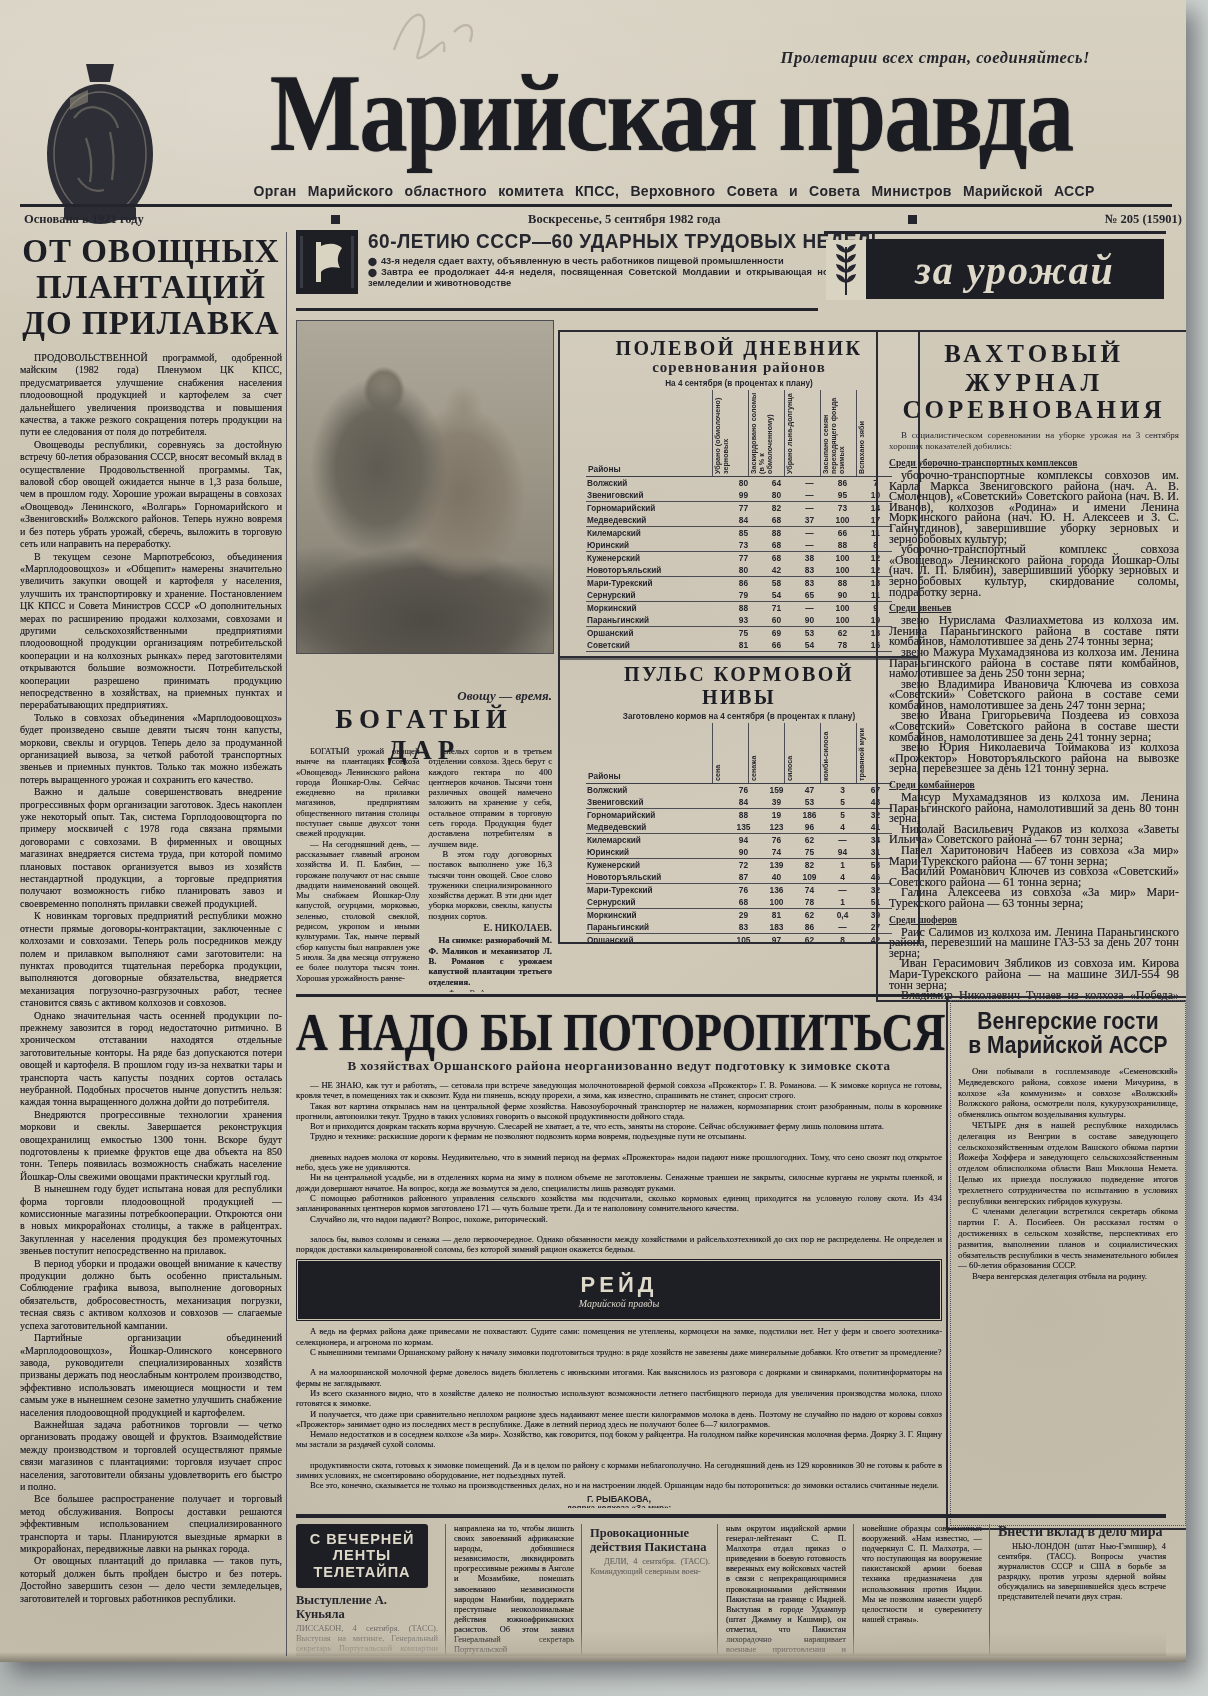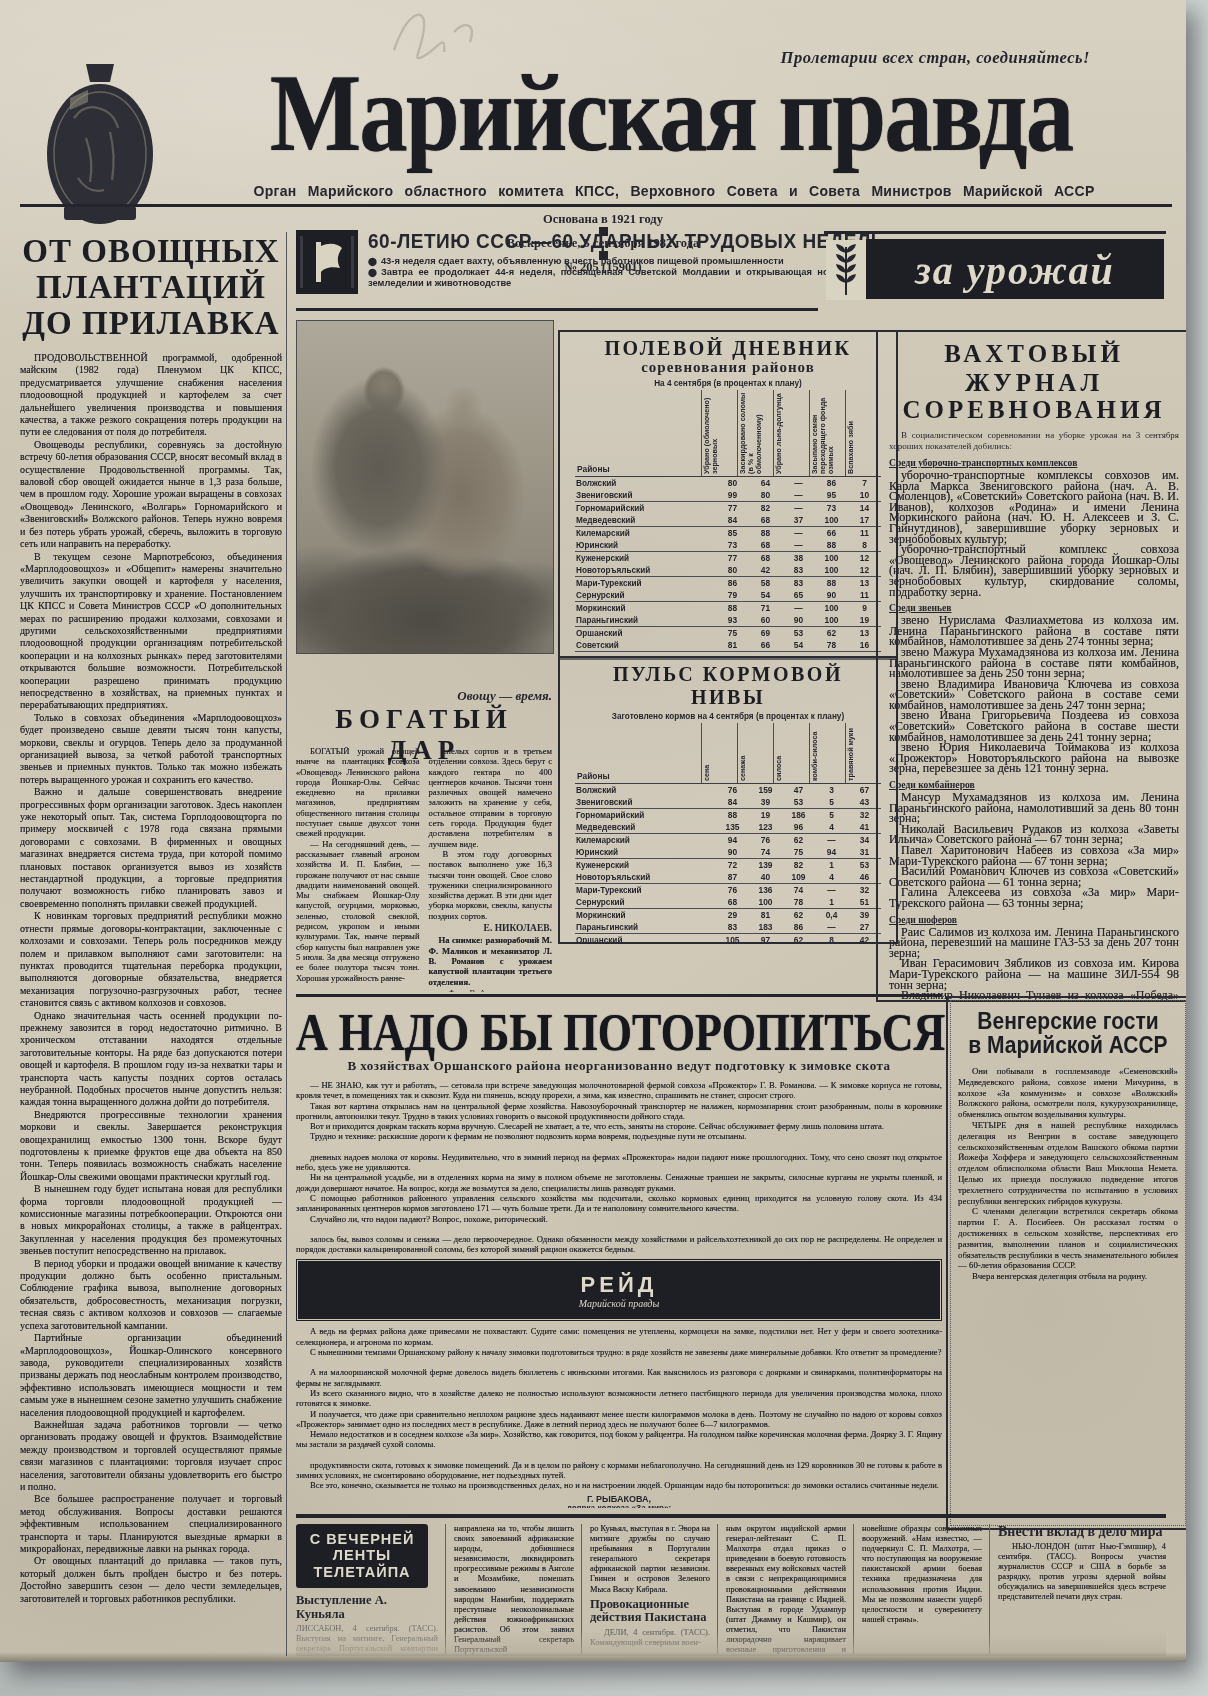--- a/index.html
+++ b/index.html
@@ -25,21 +25,21 @@
   #slogan{position:absolute;left:660px;top:48px;width:430px;text-align:right;
     font:italic bold 16.5px "Liberation Serif",serif;letter-spacing:.5px;color:#26262e;}
   #emblem{position:absolute;left:34px;top:58px;}
   #np-title{position:absolute;left:160px;top:50px;width:1022px;text-align:center;white-space:nowrap;
     font:bold 97px "Liberation Serif",serif;letter-spacing:-2px;color:#1c1c23;
     transform:scaleY(1.14);transform-origin:top center;text-shadow:0 0 1px rgba(25,25,35,.8);}
   #organ{position:absolute;left:168px;top:183px;width:1012px;text-align:center;
     font:bold 14px "Liberation Sans",sans-serif;word-spacing:7px;letter-spacing:.3px;}
   .hrule{position:absolute;background:#24242c;}
   #dateline{position:absolute;left:24px;top:212px;width:1158px;display:flex;align-items:center;
-    justify-content:space-between;font:bold 12.5px "Liberation Serif",serif;flex-direction:column;}
+    justify-content:space-between;font:bold 12.5px "Liberation Serif",serif;}
   .sq{width:9px;height:9px;background:#24242c;display:inline-block;}
   
   .body-txt p{margin:0;text-indent:14px;text-align:justify;
     text-shadow:0 0 .5px rgba(30,30,40,.65);}
   .vline{position:absolute;width:1px;background:#55555c;}
   
   #lead{position:absolute;left:20px;top:232px;width:262px;height:1420px;overflow:hidden;}
   #lead .lh{font:bold 33px "Liberation Serif",serif;line-height:36px;text-align:center;
     letter-spacing:1px;color:#1d1d24;transform:scaleY(1.05);}
   #lead .body-txt{margin-top:12px;font-size:10px;line-height:12.4px;}
@@ -71,21 +71,21 @@
   #kicker{position:absolute;left:380px;top:688px;width:172px;text-align:right;
     font:italic bold 13px "Liberation Serif",serif;}
   #bd-title{position:absolute;left:296px;top:704px;width:256px;text-align:center;
     font:bold 27px "Liberation Serif",serif;letter-spacing:6px;color:#1d1d24;}
   #bd-cols{position:absolute;left:296px;top:746px;width:256px;height:246px;display:flex;gap:9px;overflow:hidden;}
   #bd-cols .col{flex:1;font-size:8.6px;line-height:10.3px;}
   #bd-cols .sig{display:block;text-align:right;font-weight:bold;font-size:9.5px;margin:2px 0;}
   #bd-cols .cap{font-weight:bold;text-indent:10px;}
   #bd-cols .credit{display:block;text-align:center;font-size:8.6px;margin-top:1px;}
   
-  .tbox{position:absolute;background:rgba(215,209,196,.35);border:2px solid #2b2b33;padding:5px 15px;overflow:hidden;}
+  .tbox{position:absolute;background:rgba(215,209,196,.35);border:2px solid #2b2b33;padding:5px 26px;overflow:hidden;}
   #fd-box{left:558px;top:330px;width:306px;height:316px;}
   #pu-box{left:558px;top:656px;width:306px;height:274px;}
   .tbox .tt{font:bold 20px "Liberation Serif",serif;text-align:center;letter-spacing:2.5px;color:#1d1d24;}
   .tbox .ts{font:bold 15px "Liberation Serif",serif;text-align:center;letter-spacing:1px;margin-top:-1px;}
   .tbox .tn-note{font:bold 8.2px "Liberation Sans",sans-serif;text-align:center;margin:3px 0 2px;}
   .thead{display:flex;align-items:stretch;border-bottom:1px solid #3c3c44;}
   .thead .rh{flex:1;display:flex;align-items:flex-end;font:bold 8.4px "Liberation Sans",sans-serif;padding:2px;}
   .thead .vh{width:33px;writing-mode:vertical-rl;transform:rotate(180deg);
     font:bold 7.2px/7.8px "Liberation Sans",sans-serif;border-right:1px solid #4c4c54;
     padding:2px 1px;display:flex;align-items:flex-start;}
@@ -691,21 +691,20 @@
         <span>ЛЕНТЫ</span>
         <span>ТЕЛЕТАЙПА</span>
       </div>
       <div class="ih">Выступление А. Куньяла</div>
       <p class="smudge" style="margin:0;text-align:justify;">ЛИССАБОН, 4 сентября. (ТАСС). Выступая на митинге, Генеральный секретарь Португальской компартии заявил, что политика США в Африке</p>
     </div>
     <div class="icol c2 body-txt">
       <p style="text-indent:0;">направлена на то, чтобы лишить своих завоеваний африканские народы, добившиеся независимости, ликвидировать прогрессивные режимы в Анголе и Мозамбике, помешать завоеванию независимости народом Намибии, поддержать преступные неоколониальные действия южноафриканских расистов. Об этом заявил Генеральный секретарь Португальской коммунистической партии Альва-</p>
     </div>
     <div class="icol c3 body-txt">
-      <p style="text-indent:0;">ро Куньял, выступая в г. Эвора на митинге дружбы по случаю пребывания в Португалии генерального секретаря африканской партии независим. Гвинеи и островов Зеленого Мыса Васку Кабрала.</p>
       <div class="ih">Провокационные действия Пакистана</div>
       <p class="smudge" style="margin:0;text-align:justify;">ДЕЛИ, 4 сентября. (ТАСС). Командующий северным воен-</p>
     </div>
     <div class="icol c4 body-txt">
       <p style="text-indent:0;">ным округом индийской армии генерал-лейтенант С. П. Малхотра отдал приказ о приведении в боевую готовность вверенных ему войсковых частей в связи с непрекращающимися провокационными действиями Пакистана на границе с Индией. Выступая в городе Удхампур (штат Джамму и Кашмир), он отметил, что Пакистан лихорадочно наращивает военные приготовления и закупает</p>
     </div>
     <div class="icol c5 body-txt">
       <p style="text-indent:0;">новейшие образцы современных вооружений. «Нам известно, — подчеркнул С. П. Малхотра, — что поступающая на вооружение пакистанской армии боевая техника предназначена для использования против Индии. Мы не позволим нанести ущерб целостности и суверенитету нашей страны».</p>
     </div>
     <div class="icol c6 body-txt">

